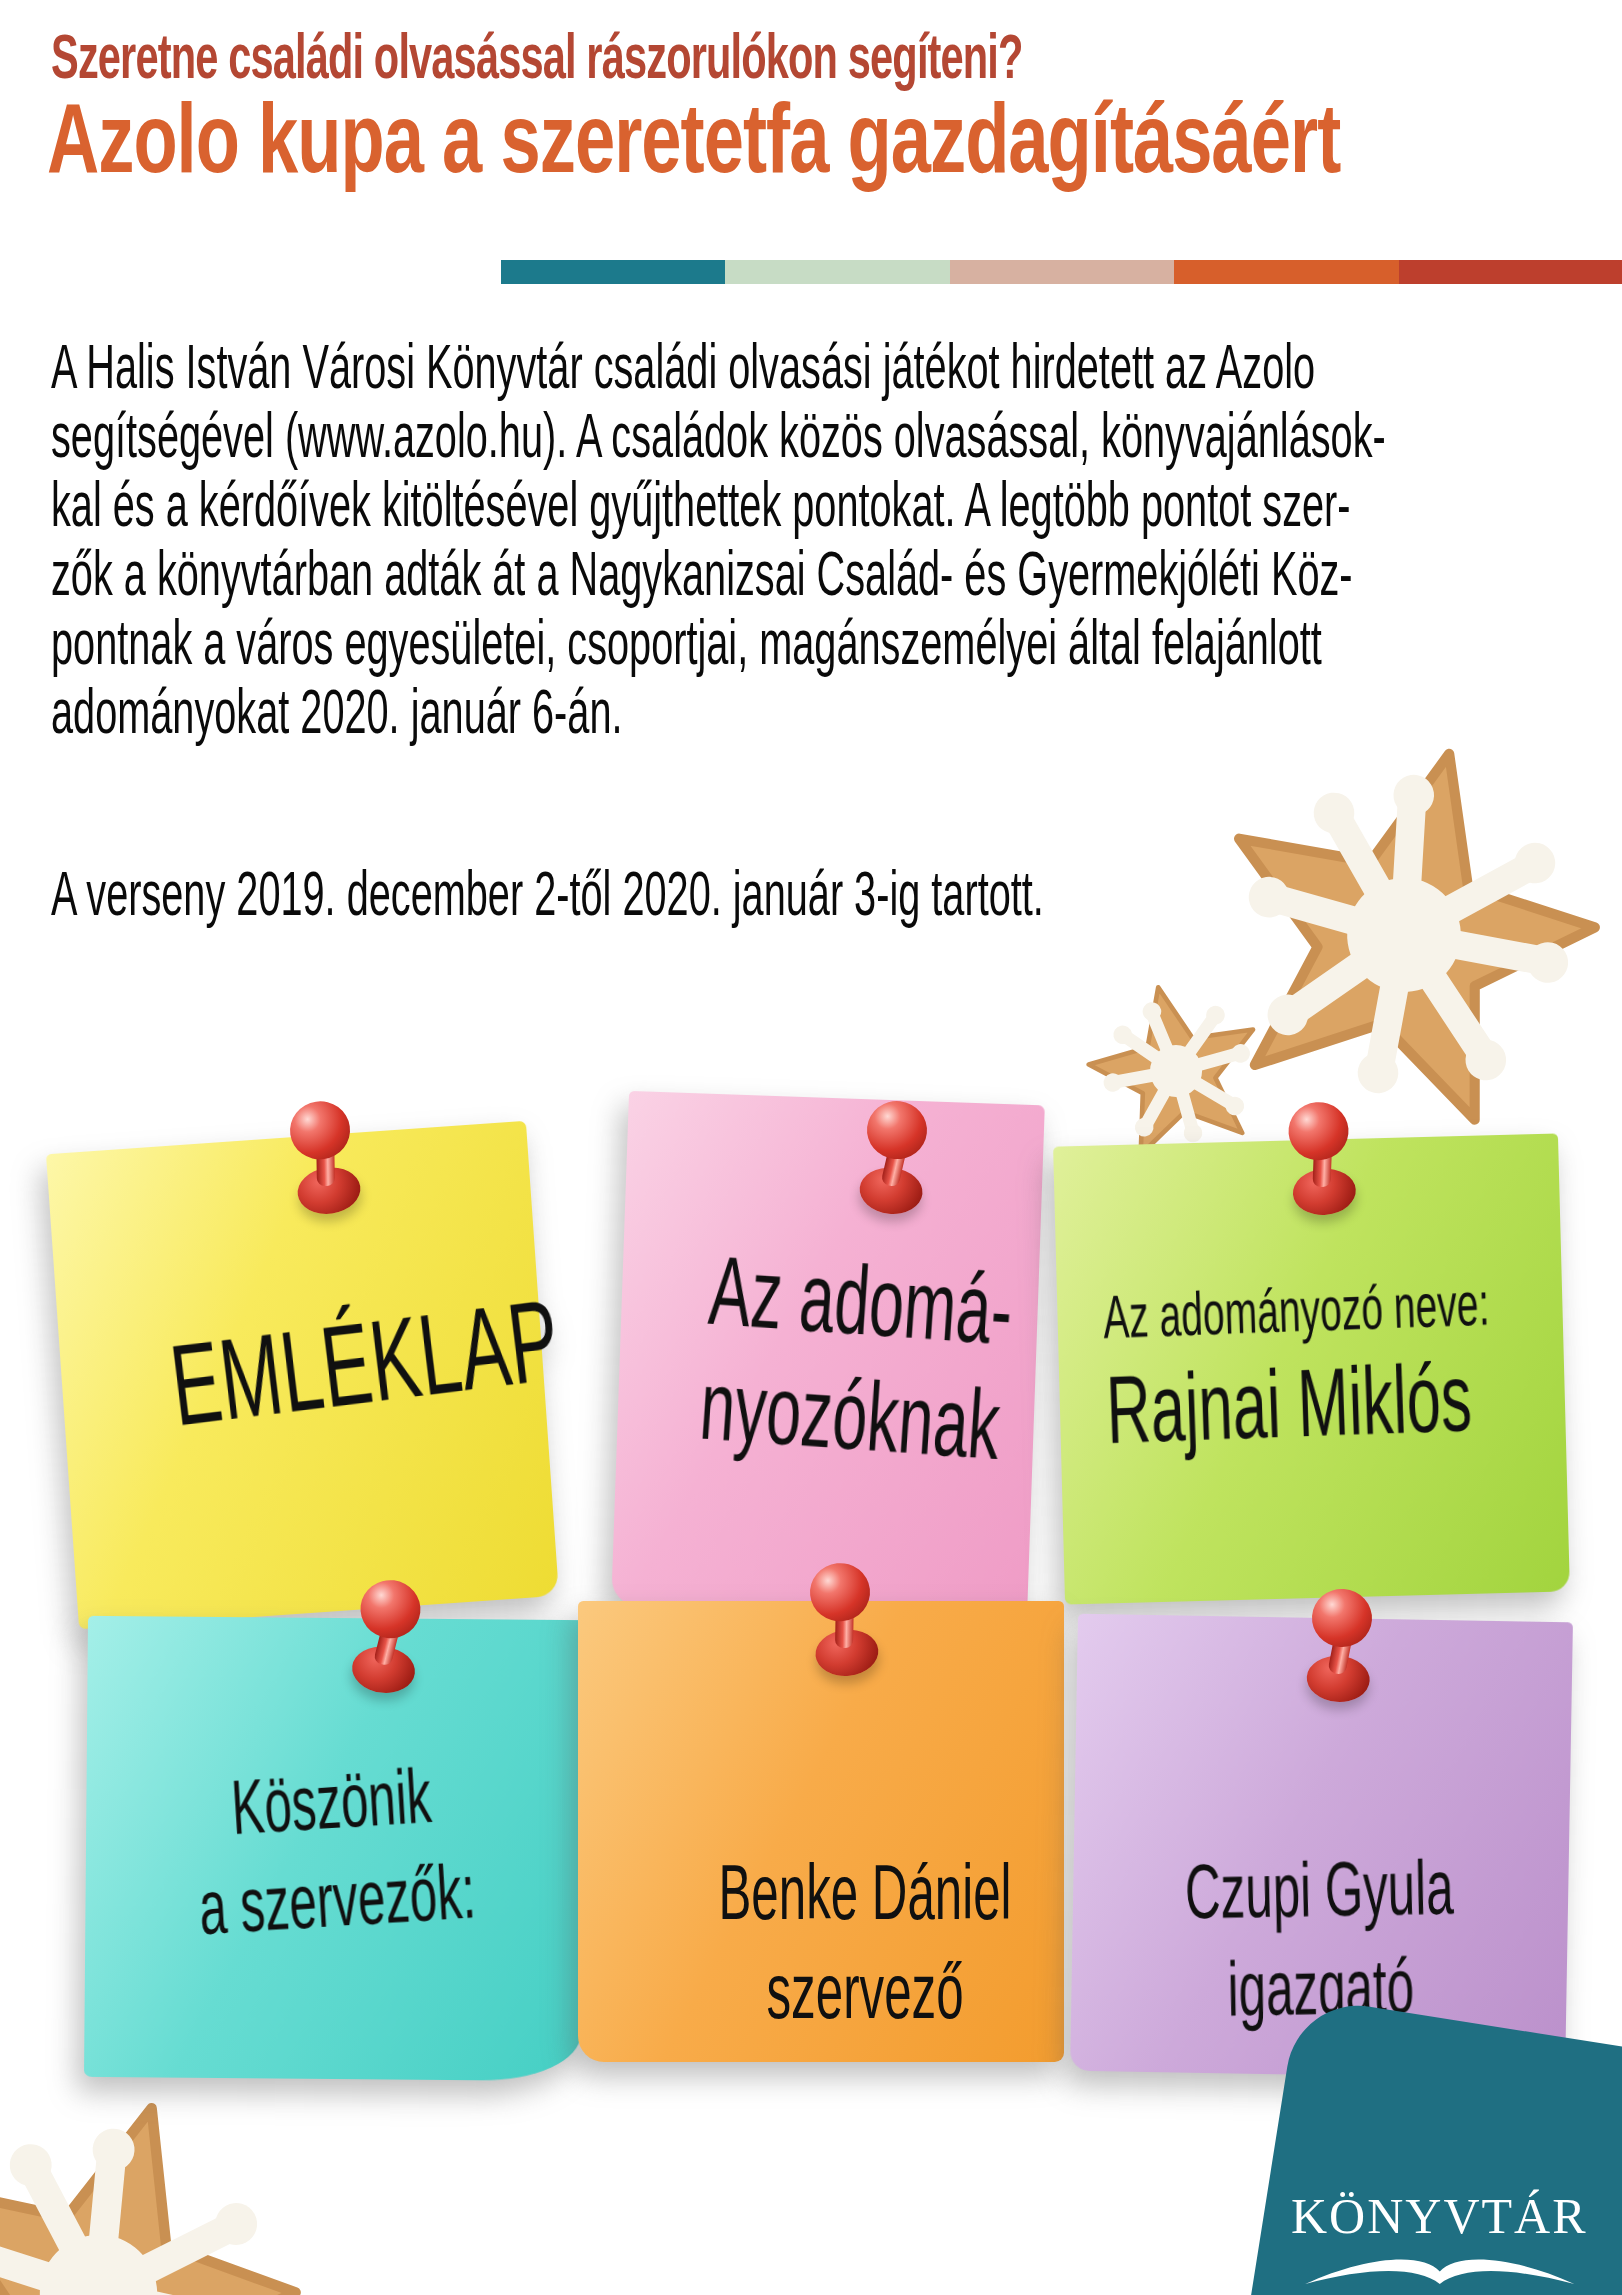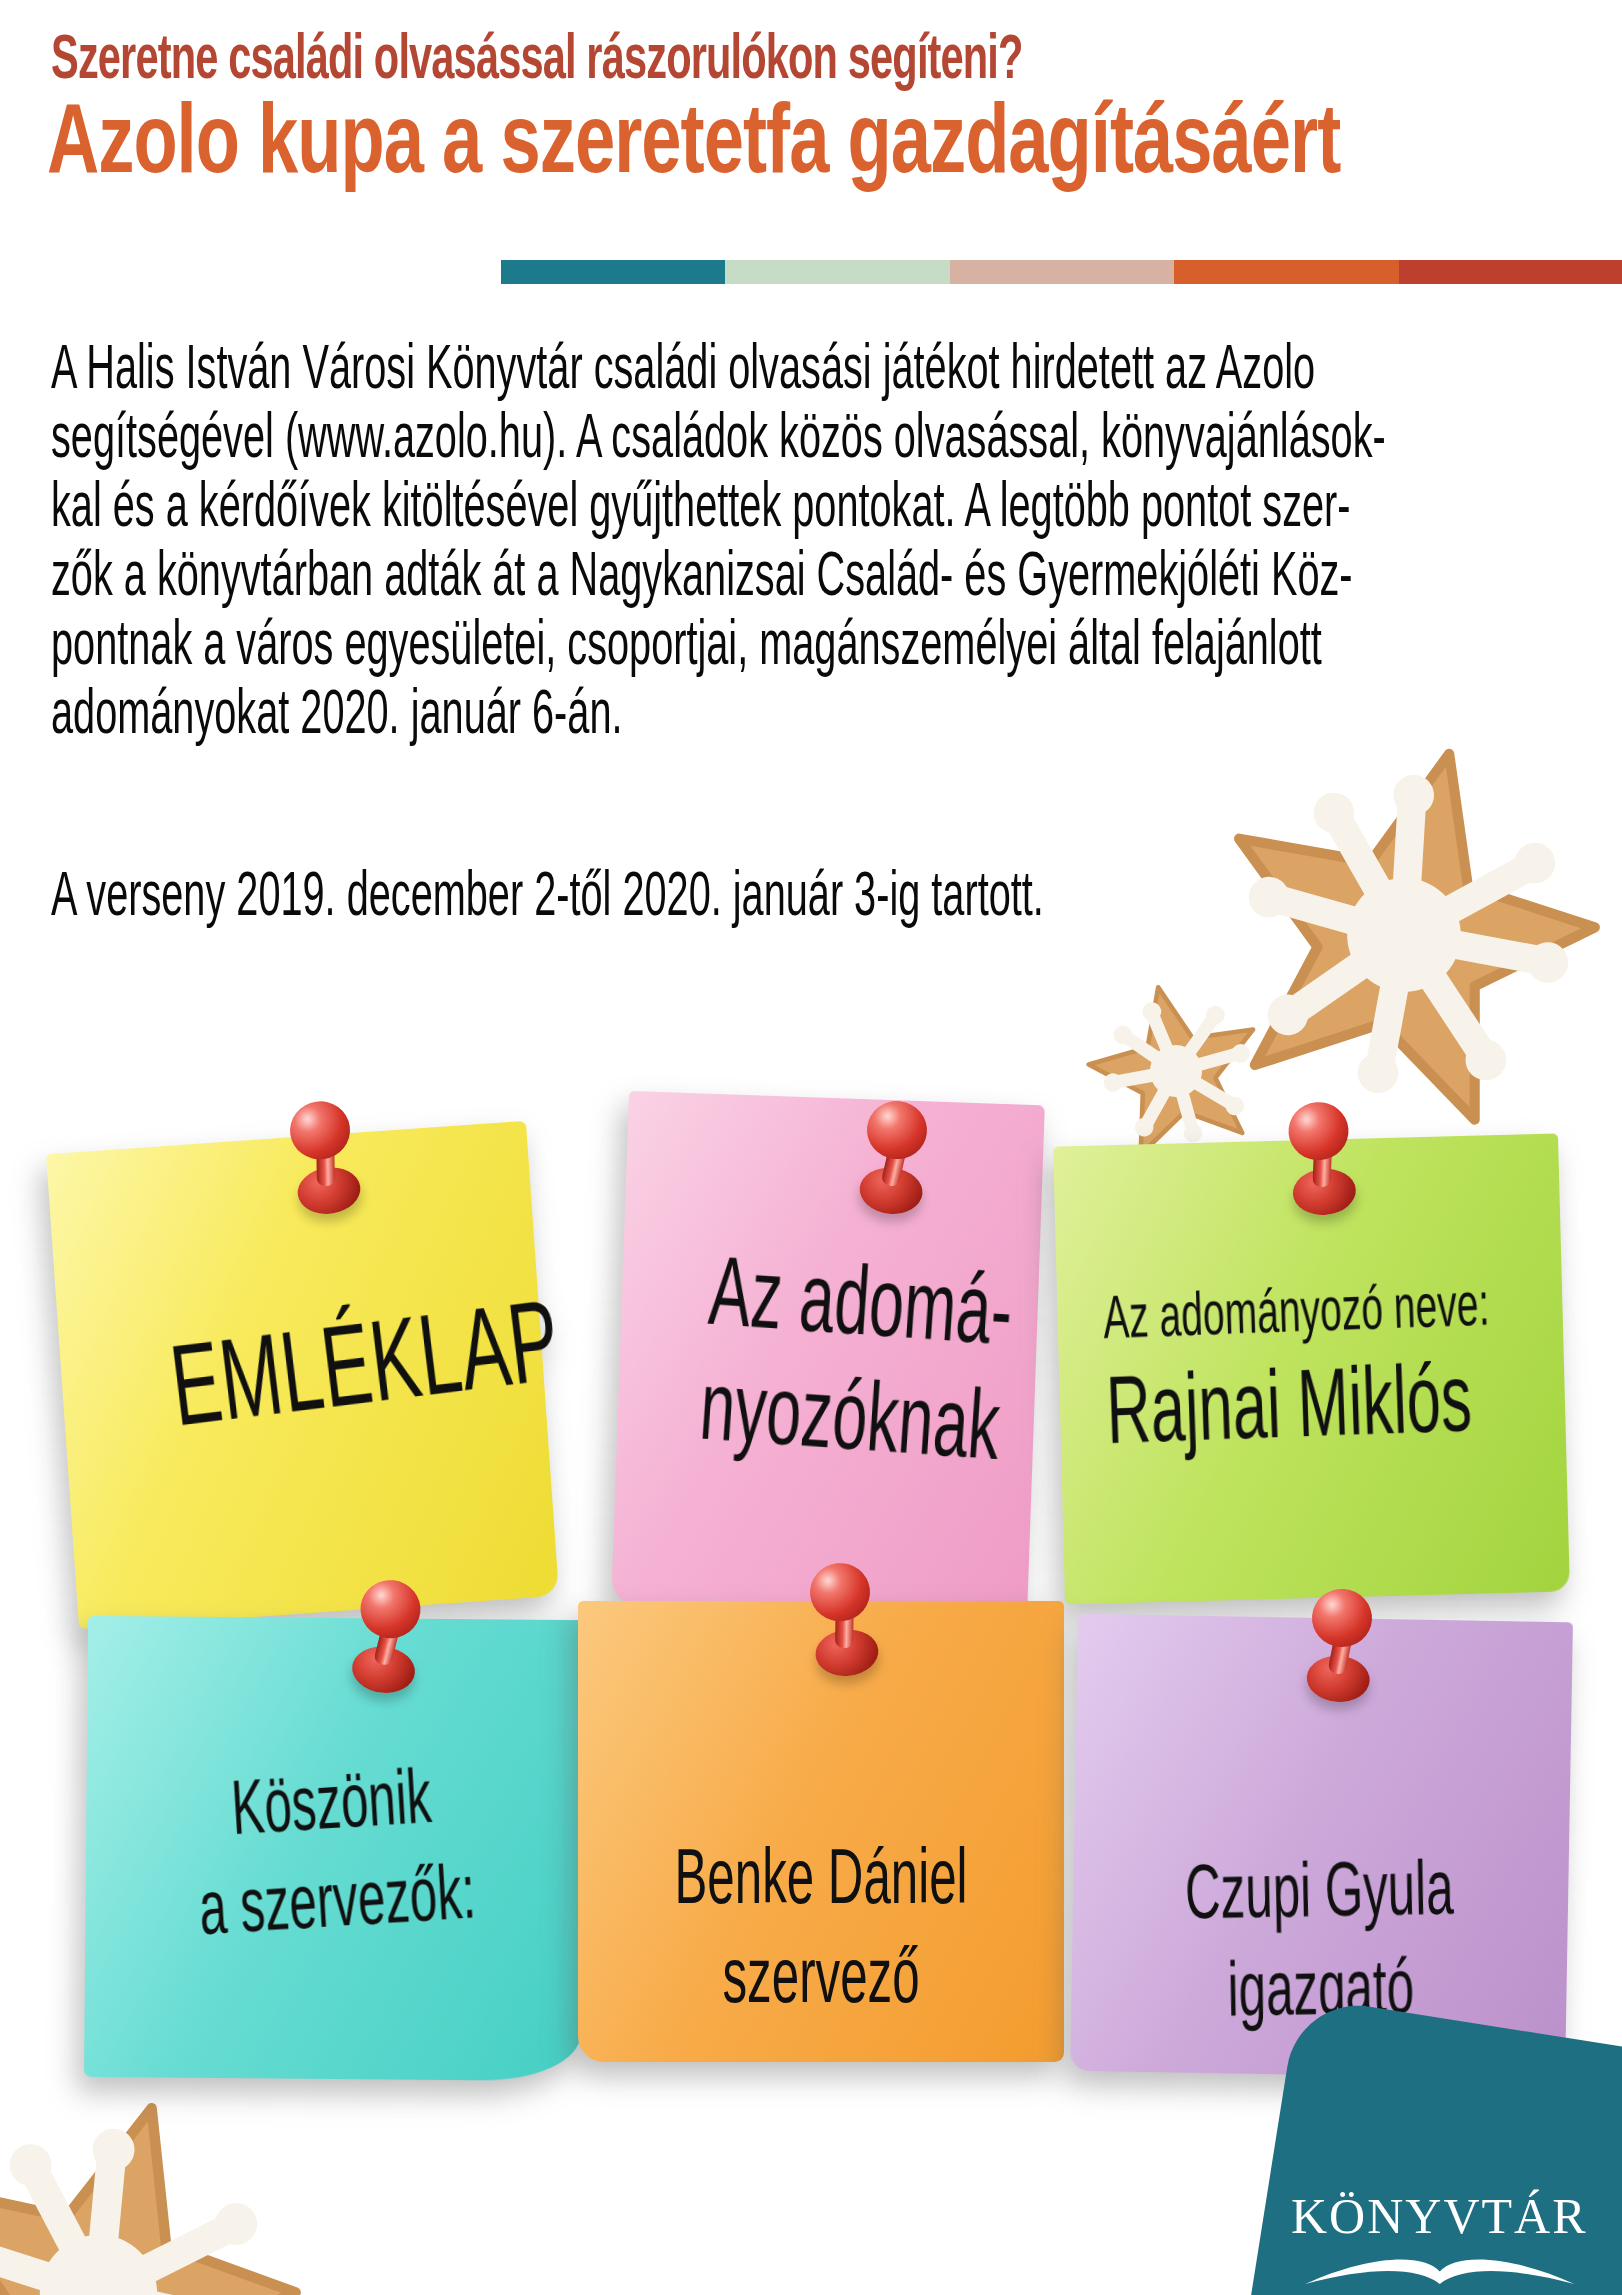--- a/index.html
+++ b/index.html
@@ -55,21 +55,21 @@
   #note-green .gline2{font-size:96px;line-height:108px;}
 
   #note-teal{left:86px;top:1618px;width:496px;height:461px;z-index:13;transform:rotate(0.5deg);
       border-radius:5.2px 5.2px 98px 7.9px / 5.2px 5.2px 46px 6.5px;
       background:linear-gradient(118deg,#a4efe8 0%,#66dcd2 45%,#45cfc4 100%);}
   #note-teal .note-text{top:134px;font-size:77px;line-height:98px;transform:rotate(-4deg);}
 
   #note-orange{left:578px;top:1601px;width:486px;height:461px;z-index:14;
       border-radius:5.2px 5.2px 9.2px 26px;
       background:linear-gradient(118deg,#fbc97e 0%,#f8ab49 45%,#f39c2e 100%);}
-  #note-orange .note-text{top:226px;font-size:77px;line-height:99px;}
+  #note-orange .note-text{top:242px;font-size:77px;line-height:99px;margin-left:44px;}
 
   #note-purple{left:1074px;top:1618px;width:495px;height:457px;z-index:15;transform:rotate(1deg);
       border-radius:5.2px 5.2px 9.2px 19.6px;
       background:linear-gradient(118deg,#e3cbee 0%,#cda9da 45%,#bb90cb 100%);}
   #note-purple .note-text{top:222px;font-size:77px;line-height:98px;transform:rotate(-2deg);}
 
   
   .pin{position:absolute;width:85px;height:115px;z-index:30;}
   .pin .base{position:absolute;left:10.5px;top:67px;width:63px;height:46px;border-radius:50%;
       background:radial-gradient(circle at 35% 28%,#f0665c 0%,#d23c30 40%,#a32017 75%,#7e130c 100%);

